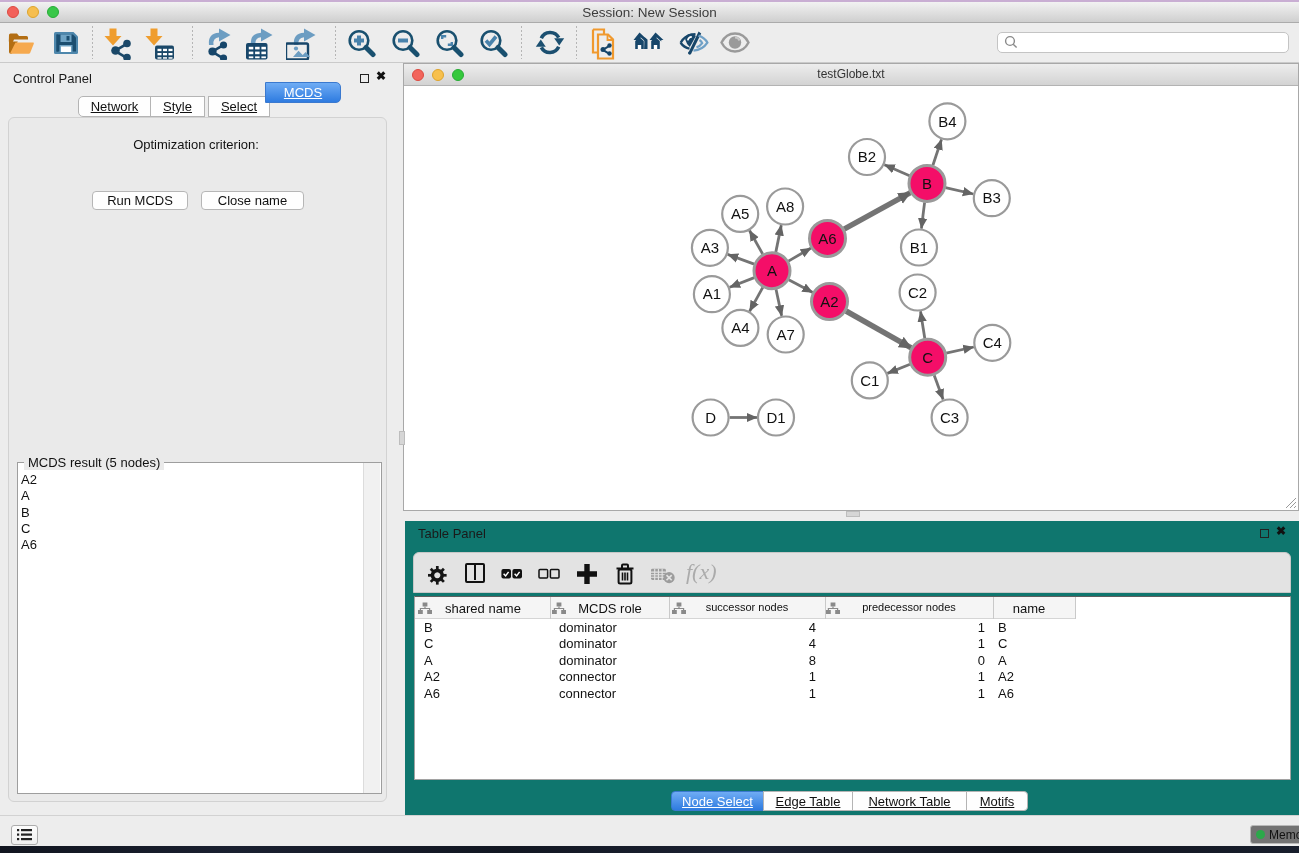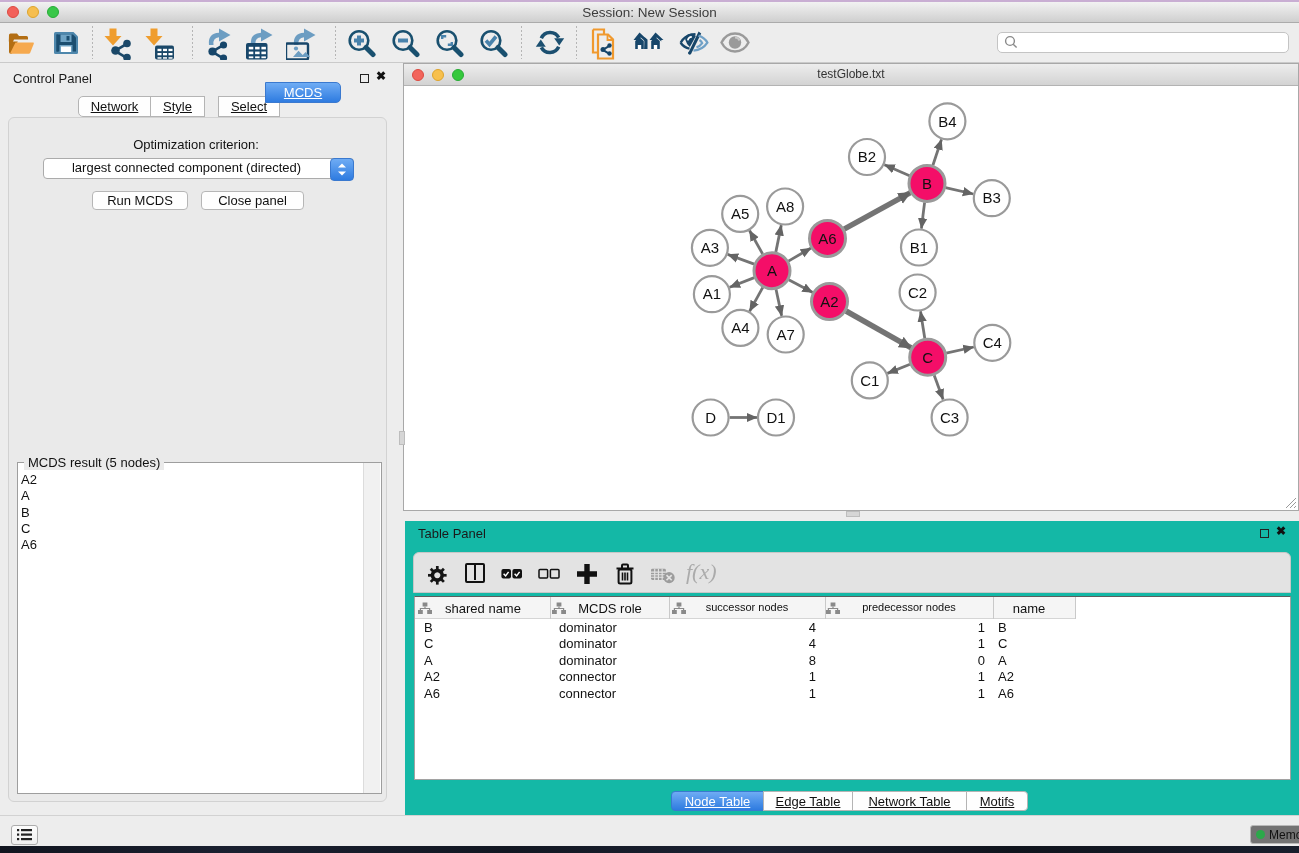--- a/index.html
+++ b/index.html
@@ -9,21 +9,21 @@
 #titlebar .t{position:absolute;left:0;width:100%;text-align:center;top:3px;font-size:13.5px;color:#3C3C3C;}
 .light{position:absolute;top:4px;width:12px;height:12px;border-radius:50%;box-sizing:border-box;}
 #toolbar{left:0;top:23px;width:1299px;height:39px;background:#EDEDED;border-bottom:1px solid #CACACA;}
 .tsep{position:absolute;top:3px;height:33px;width:1px;background-image:repeating-linear-gradient(#B5B5B5 0 2px,transparent 2px 4px);}
 .ticon{position:absolute;top:5px;}
 #searchbox{position:absolute;left:997px;top:9px;width:290px;height:19px;background:#fff;border:1px solid #C4C4C4;border-radius:5px;}
 #cpanel{left:0;top:63px;width:392px;height:752px;background:#EDEDED;}
 #netwin{left:403px;top:63px;width:894px;height:446px;background:#fff;border:1px solid #A8A8A8;box-sizing:content-box;}
 #nwtitle{position:absolute;left:0;top:0;width:894px;height:21px;background:linear-gradient(#EDEDED,#D3D3D3);border-bottom:1px solid #B3B3B3;}
 #nwtitle .t{position:absolute;left:0;width:100%;text-align:center;top:3px;font-size:12px;color:#333;}
-#tpanel{left:405px;top:521px;width:894px;height:294px;background:#14b8a6;}
+#tpanel{left:405px;top:521px;width:894px;height:294px;background:#0f766e;}
 #statusbar{left:0;top:815px;width:1299px;height:31px;background:#EDEDED;border-top:1px solid #D2D2D2;}
 #darkstrip{left:0;top:846px;width:1299px;height:7px;background:linear-gradient(90deg,#11151f,#1a2030 18%,#121722 39%,#1c2233 58%,#10141d 78%,#181e2c);}
 .paneltitle{font-size:13px;color:#1A1A1A;}
 .wicon{position:absolute;width:9px;height:9px;border:1.5px solid #222;box-sizing:border-box;}
 .xicon{position:absolute;font-size:12px;font-weight:bold;color:#111;}
 .tab{position:absolute;height:21px;box-sizing:border-box;background:#FEFEFE;border:1px solid #B4B4B4;font-size:13px;color:#111;text-align:center;line-height:19px;text-decoration:underline;}
 .tabsel{background:linear-gradient(#6FACF4,#2E7BE0);color:#fff;border-color:#3A79CF;}
 .btn{position:absolute;background:#FEFEFE;border:1px solid #B6B6B6;border-radius:4px;box-sizing:border-box;font-size:13px;color:#111;text-align:center;}
 </style></head>
 <body>
@@ -198,34 +198,25 @@
     </div>
 </div>
 
 <div class="abs" id="cpanel">
   <div class="paneltitle" style="position:absolute;left:13px;top:8px;">Control Panel</div>
 <div class="wicon" style="left:360px;top:11px;"></div>
 <div class="xicon" style="left:376px;top:6px;">✖</div>
 <div style="position:absolute;left:8px;top:54px;width:379px;height:685px;background:#EAEAEA;border:1px solid #D2D2D2;border-radius:6px;box-sizing:border-box;"></div>
 <div class="tab" style="left:78px;top:33px;width:73px;border-radius:5px 0 0 5px;">Network</div>
 <div class="tab" style="left:150px;top:33px;width:55px;">Style</div>
-<div class="tab" style="left:218px;top:33px;width:62px;">Select</div>
+<div class="tab" style="left:208px;top:33px;width:62px;">Select</div>
 <div class="tab tabsel" style="left:265px;top:19px;width:76px;border-radius:0 5px 5px 0;">MCDS</div>
 <div style="position:absolute;left:0px;top:74px;width:392px;text-align:center;font-size:13px;color:#111;">Optimization criterion:</div>
-<div style="position:absolute;left:43px;top:95px;width:311px;height:21px;background:#fff;border:1px solid #ABABAB;border-radius:4px;box-sizing:border-box;">
-  <div style="position:absolute;left:0;right:24px;top:1px;text-align:center;font-size:13px;color:#111;">largest connected component (directed)</div>
-  <div style="position:absolute;right:-1px;top:-1px;width:22px;height:21px;background:linear-gradient(#6FACF4,#2E7BE0);border-radius:4px;border:1px solid #3A79CF;">
-    <svg width="22" height="21">
-          <path d="M7,8.5 L11,4.5 L15,8.5 z" fill="#fff"></path>
-          <path d="M7,12.5 L11,16.5 L15,12.5 z" fill="#fff"></path>
-        </svg>
-  </div>
-</div>
 <div class="btn" style="left:92px;top:128px;width:96px;height:19px;line-height:17px;">Run MCDS</div>
-<div class="btn" style="left:201px;top:128px;width:103px;height:19px;line-height:17px;">Close panel</div>
+<div class="btn" style="left:201px;top:128px;width:103px;height:19px;line-height:17px;">Close name</div>
 <div style="position:absolute;left:17px;top:399px;width:365px;height:332px;background:#fff;border:1px solid #9E9E9E;box-sizing:border-box;"></div>
 <div style="position:absolute;left:363px;top:400px;width:17px;height:330px;background:#F1F1F1;border-left:1px solid #DCDCDC;box-sizing:border-box;"></div>
 <div style="position:absolute;left:24px;top:392px;background:#EAEAEA;padding:0 4px;font-size:13px;color:#111;">MCDS result (5 nodes)</div>
 <div style="position:absolute;left:21px;top:409px;font-size:13px;color:#111;line-height:16.3px;">A2<br>A<br>B<br>C<br>A6</div>
 
 </div>
 
 <div class="abs" id="netwin">
   <div id="nwtitle">
     <div class="light" style="left:8px;top:5px;background:#F2655C;border:1px solid #DC4A41;"></div>
@@ -445,21 +436,21 @@
     <div style="position:absolute;left:19px;top:148.2px;font-size:13px;color:#111;">A2</div>
     <div style="position:absolute;left:154px;top:148.2px;font-size:13px;color:#111;">connector</div>
     <div style="position:absolute;left:311px;top:148.2px;width:100px;text-align:right;font-size:13px;color:#111;">1</div>
     <div style="position:absolute;left:480px;top:148.2px;width:100px;text-align:right;font-size:13px;color:#111;">1</div>
     <div style="position:absolute;left:593px;top:148.2px;font-size:13px;color:#111;">A2</div>
     <div style="position:absolute;left:19px;top:164.6px;font-size:13px;color:#111;">A6</div>
     <div style="position:absolute;left:154px;top:164.6px;font-size:13px;color:#111;">connector</div>
     <div style="position:absolute;left:311px;top:164.6px;width:100px;text-align:right;font-size:13px;color:#111;">1</div>
     <div style="position:absolute;left:480px;top:164.6px;width:100px;text-align:right;font-size:13px;color:#111;">1</div>
     <div style="position:absolute;left:593px;top:164.6px;font-size:13px;color:#111;">A6</div>
-<div class="tab tabsel" style="left:266px;top:270px;width:93px;height:20px;border-radius:4px 0 0 4px;">Node Table</div>
+<div class="tab tabsel" style="left:266px;top:270px;width:93px;height:20px;border-radius:4px 0 0 4px;">Node Select</div>
 <div class="tab" style="left:358px;top:270px;width:90px;height:20px;">Edge Table</div>
 <div class="tab" style="left:447px;top:270px;width:115px;height:20px;">Network Table</div>
 <div class="tab" style="left:561px;top:270px;width:62px;height:20px;border-radius:0 4px 4px 0;">Motifs</div>
 
 </div>
 
 <div class="abs" id="statusbar">
   <div style="position:absolute;left:11px;top:9px;width:27px;height:20px;background:linear-gradient(#FCFCFC,#EFEFEF);border:1px solid #ACACAC;border-radius:3px;box-sizing:border-box;">
     <svg width="15" height="12" style="position:absolute;left:5px;top:3px">
         <g fill="#222">

